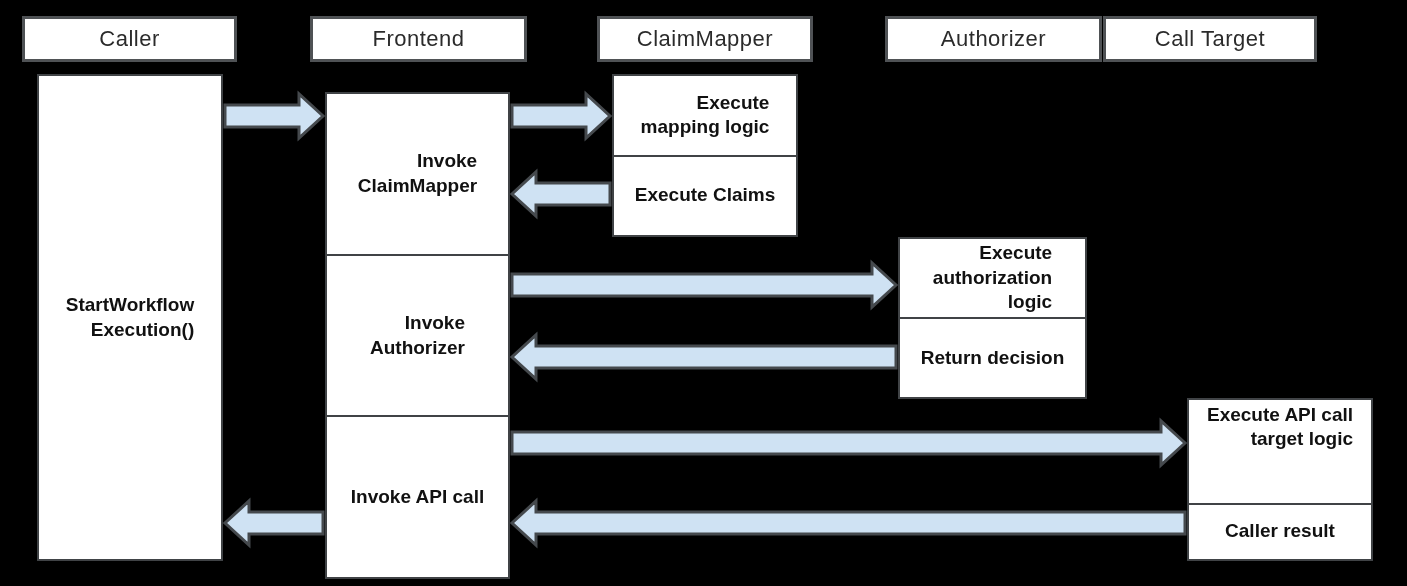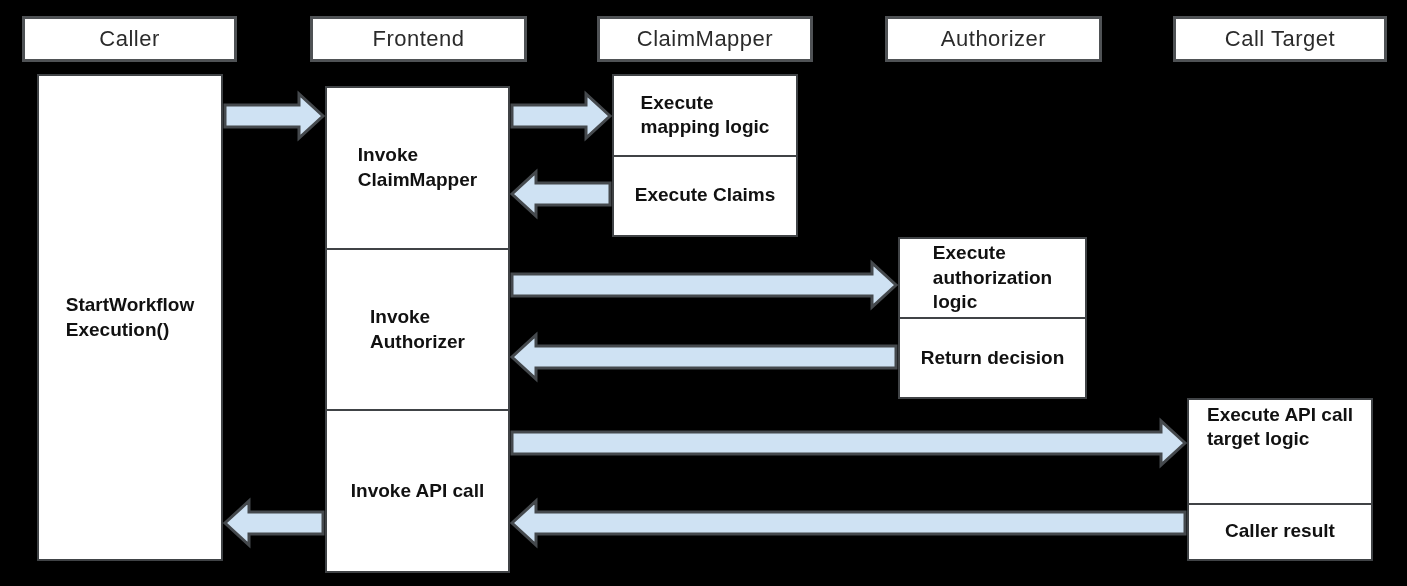--- a/index.html
+++ b/index.html
@@ -35,21 +35,21 @@
     border: 2px solid #404346;
     box-sizing: border-box;
     display: flex;
     flex-direction: column;
   }
   .cell {
     flex: 1;
     display: flex;
     align-items: center;
     justify-content: center;
-    text-align: left;
+    text-align: right;
     font-weight: bold;
     font-size: 19px;
     line-height: 1.3;
     color: #111111;
     white-space: pre-line;
     padding: 2px 6px;
   }
   .cell + .cell {
     border-top: 2px solid #404346;
   }
@@ -69,30 +69,30 @@
     </div>
   <div class="lane-header" style="left:310px; width:217px;">
       <span>Frontend</span>
     </div>
   <div class="lane-header" style="left:597px; width:216px;">
       <span>ClaimMapper</span>
     </div>
   <div class="lane-header" style="left:885px; width:217px;">
       <span>Authorizer</span>
     </div>
-  <div class="lane-header" style="left:1173px;width:214px;">
+  <div class="lane-header" style="left:1103px;width:214px;">
       <span>Call Target</span>
     </div>
 
   <div class="column" style="left:37px; top:74px; width:186px; height:487px;">
     <div class="cell">StartWorkflow
 Execution()</div>
   </div>
 
-  <div class="column" style="left:325px; top:86px; width:185px; height:487px;">
+  <div class="column" style="left:325px; top:92px; width:185px; height:487px;">
     <div class="cell">Invoke
 ClaimMapper</div>
     <div class="cell">Invoke
 Authorizer</div>
     <div class="cell">Invoke API call</div>
   </div>
 
   <div class="column" style="left:612px; top:74px; width:186px; height:163px;">
     <div class="cell">Execute
 mapping logic</div>

